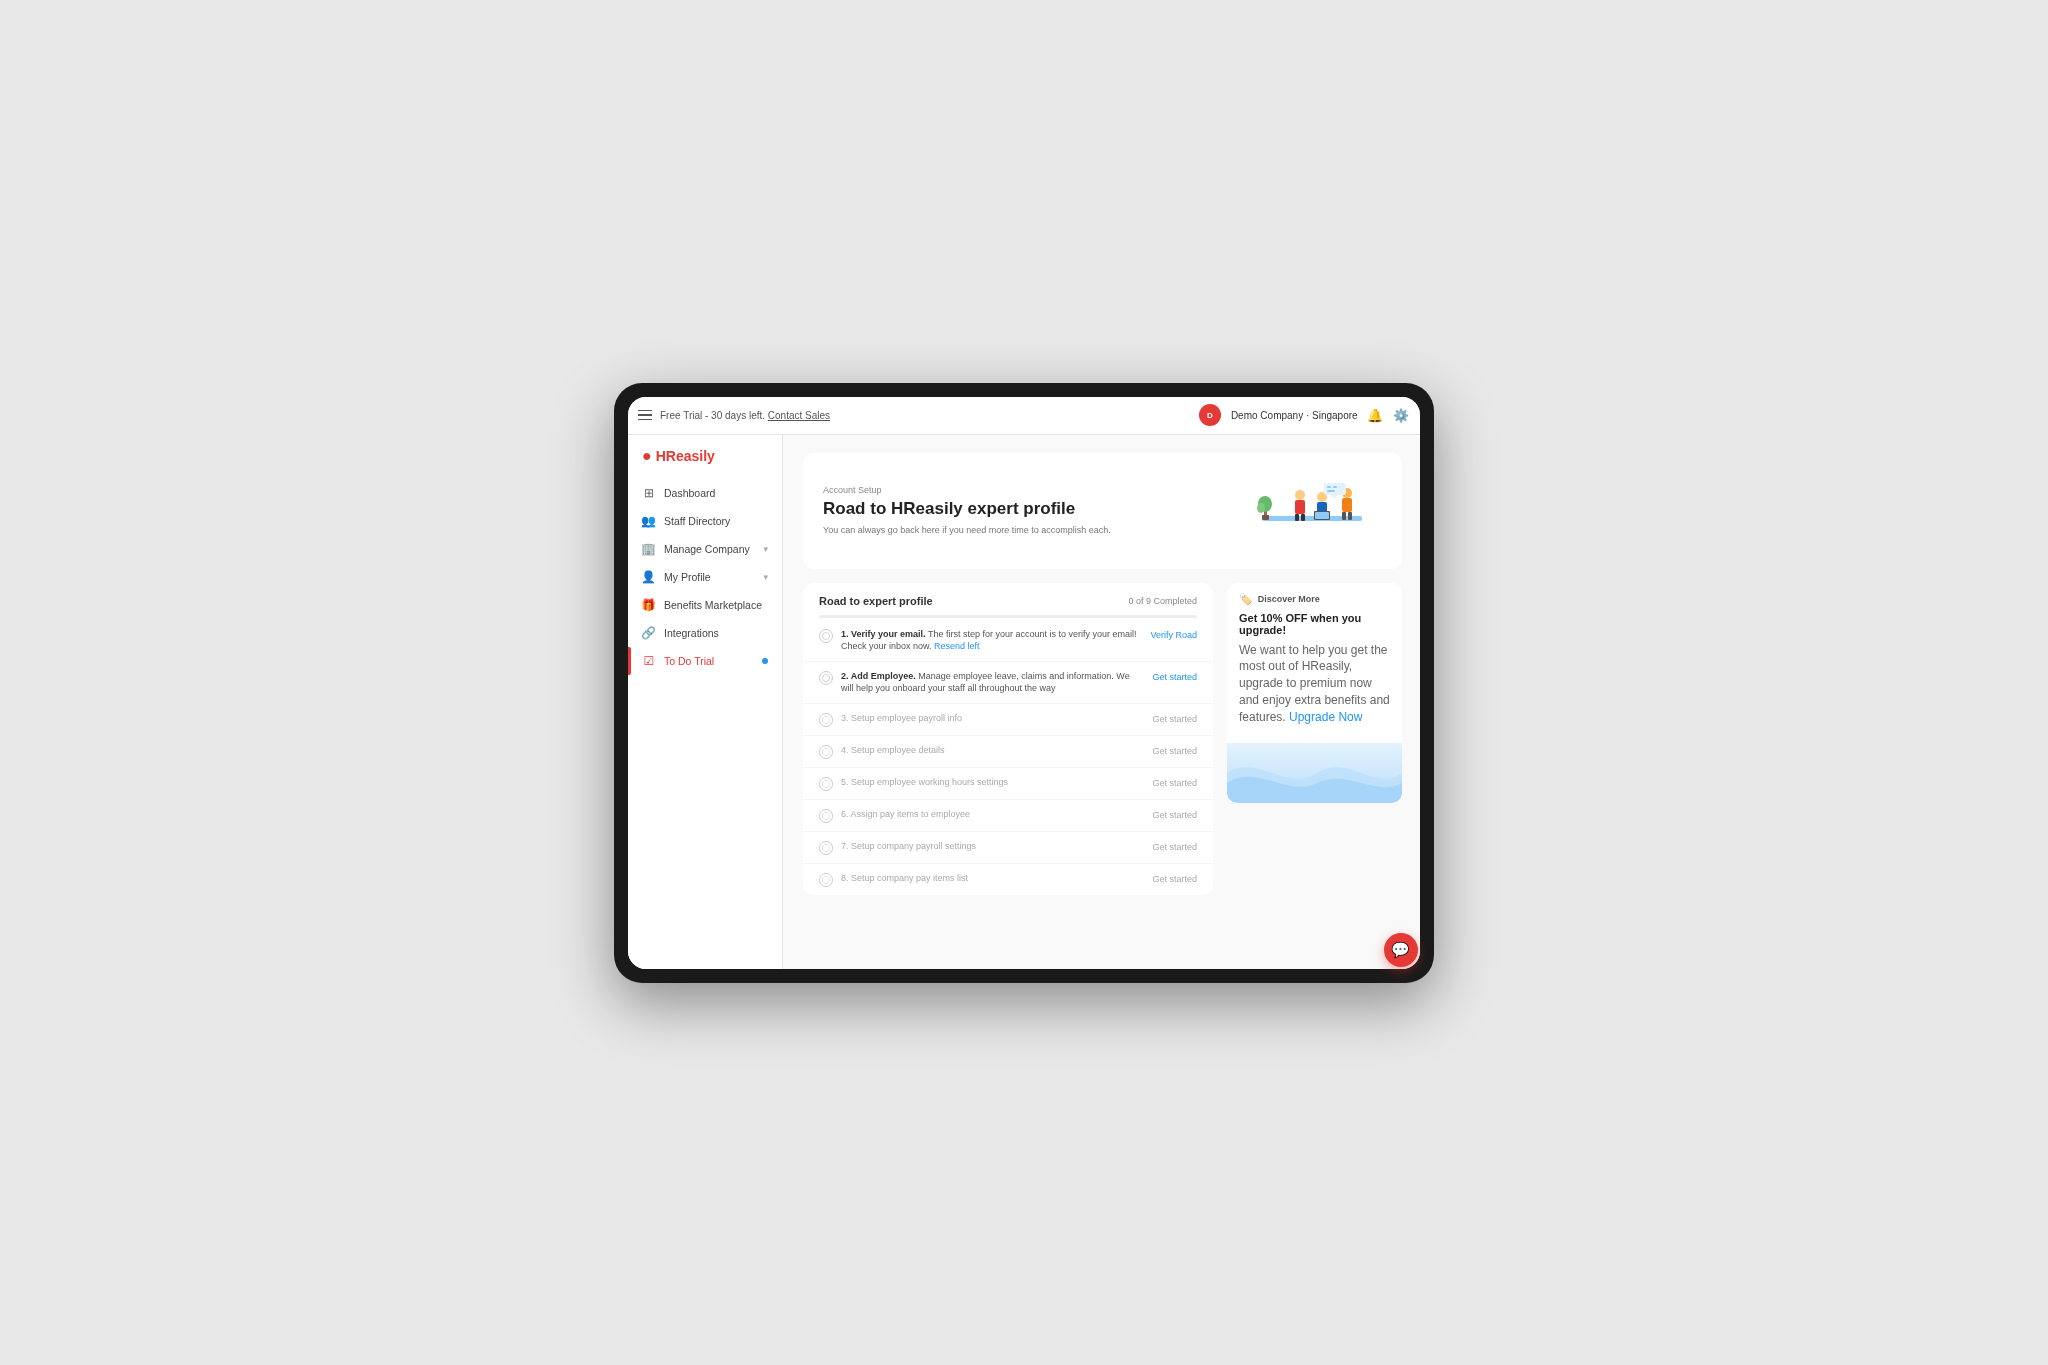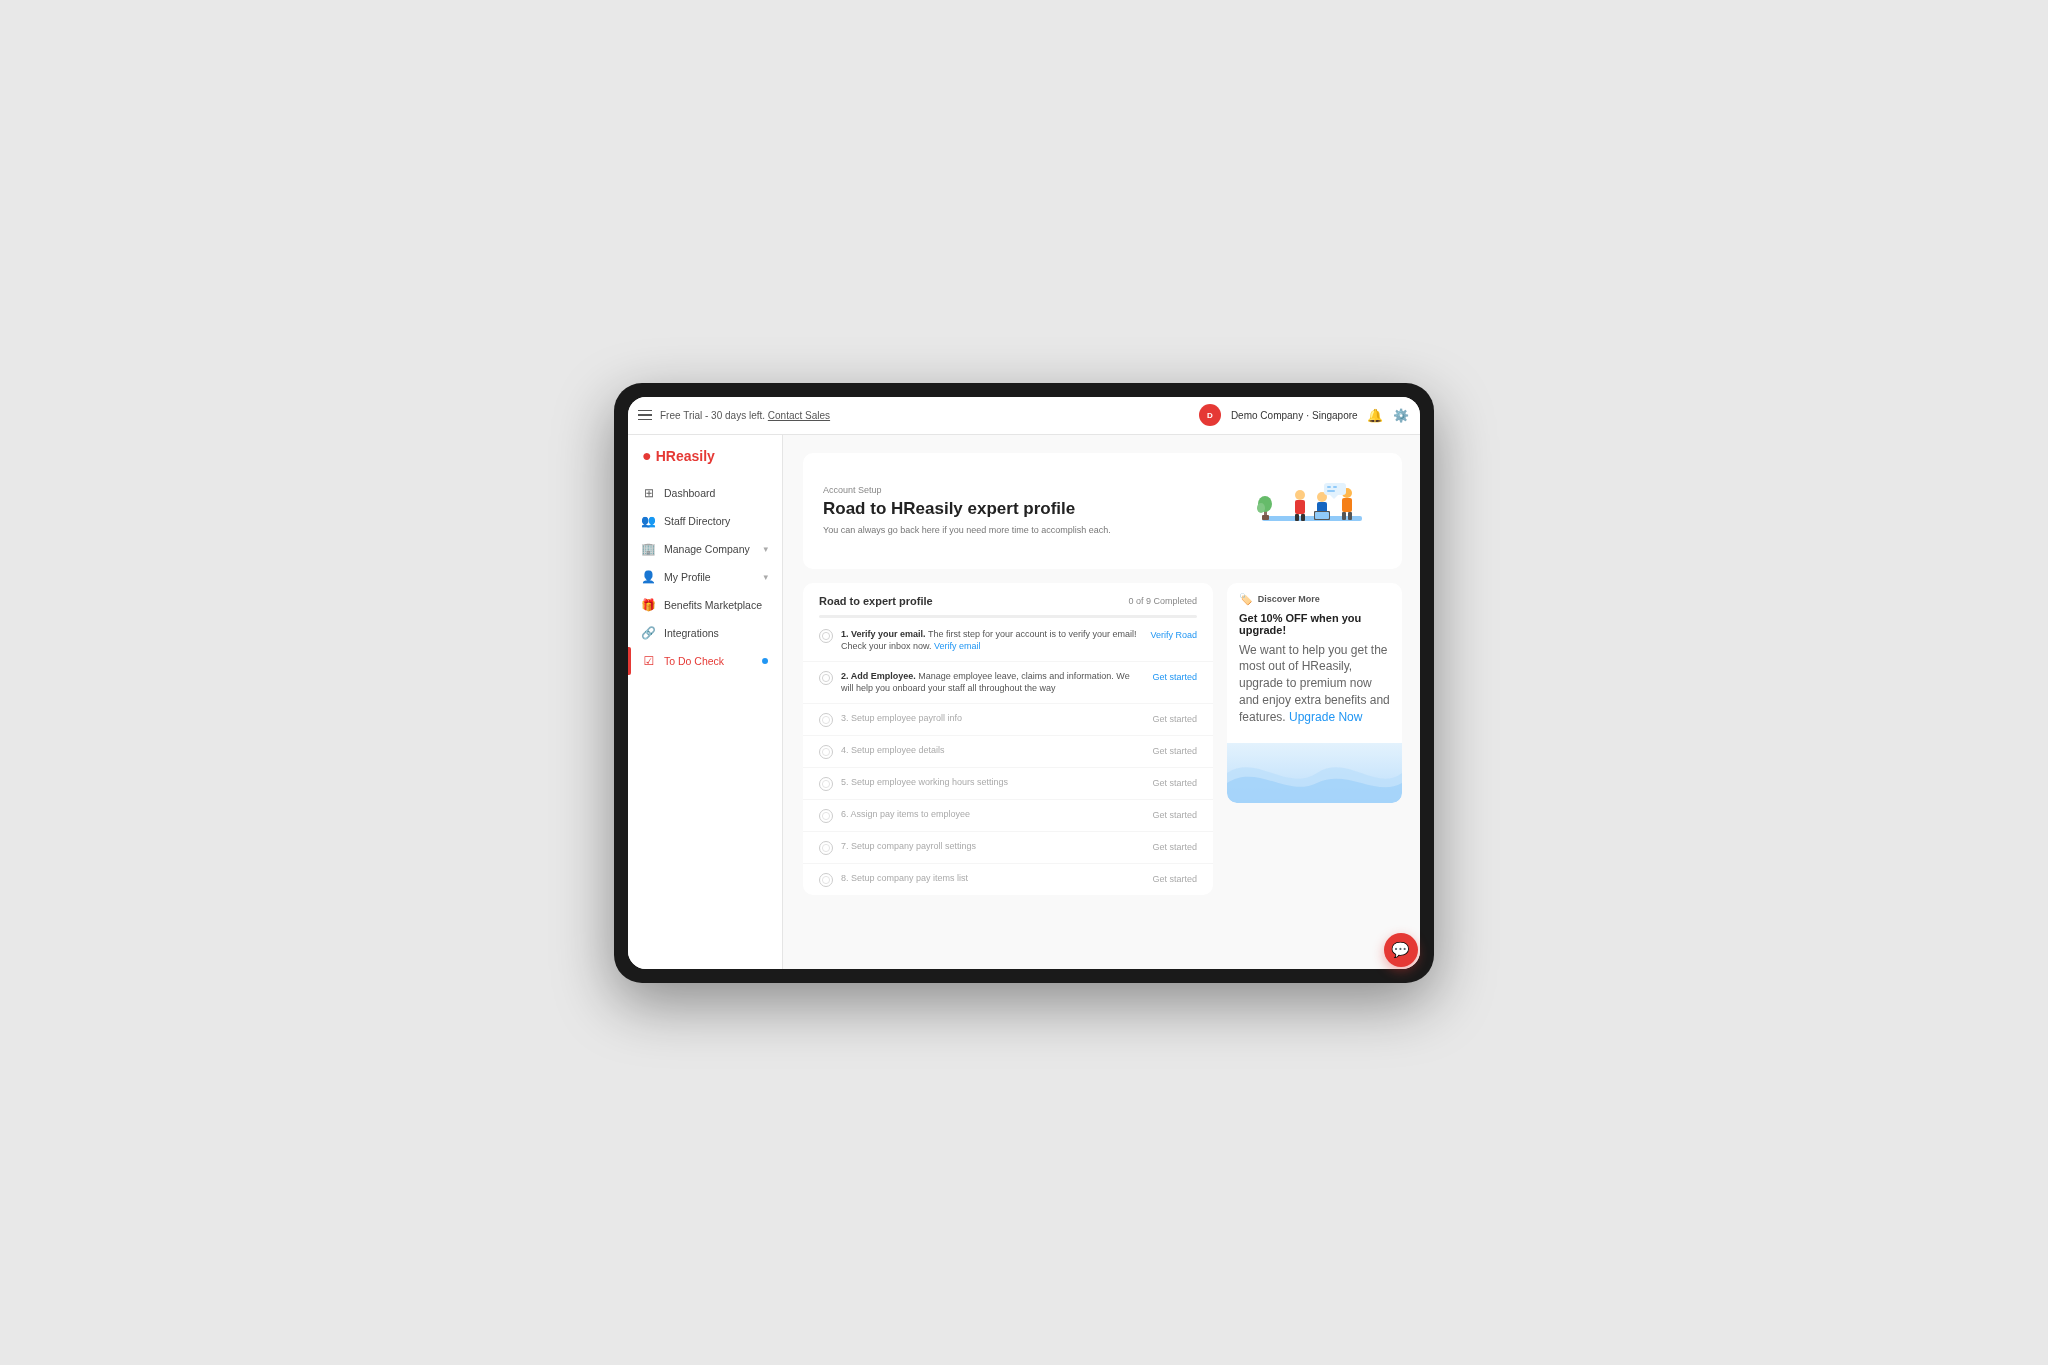--- a/index.html
+++ b/index.html
@@ -386,21 +386,21 @@
         <div class="nav-item">
           <span class="nav-icon">🎁</span>
           <span>Benefits Marketplace</span>
         </div>
         <div class="nav-item">
           <span class="nav-icon">🔗</span>
           <span>Integrations</span>
         </div>
         <div class="nav-item active">
           <span class="nav-icon">☑</span>
-          <span>To Do Check</span>
+          <span>To Do Trial</span>
           <span class="nav-dot"></span>
         </div>
       </div>
 
       <div class="content-area">
 
         <div class="hero-section">
           <div class="hero-text">
             <div class="account-setup-label">Account Setup</div>
             <div class="hero-title">Road to HReasily expert profile</div>
@@ -454,21 +454,21 @@
             </div>
 
             <div class="task-item">
               <div class="task-check">
                 <svg viewBox="0 0 10 10">
                     <circle cx="5" cy="5" r="4.5" fill="none" stroke="#ccc" stroke-width="1"></circle>
                   </svg>
               </div>
               <div class="task-content">
                 <div class="task-text">
-                  <strong>1. Verify your email.</strong> The first step for your account is to verify your email! Check your inbox now. <span style="color:#2196f3;cursor:pointer">Verify email</span>
+                  <strong>1. Verify your email.</strong> The first step for your account is to verify your email! Check your inbox now. <span style="color:#2196f3;cursor:pointer">Resend left</span>
                 </div>
               </div>
               <div class="task-link">Verify Road</div>
             </div>
 
             <div class="task-item">
               <div class="task-check">
                 <svg viewBox="0 0 10 10">
                     <circle cx="5" cy="5" r="4.5" fill="none" stroke="#ccc" stroke-width="1"></circle>
                   </svg>

